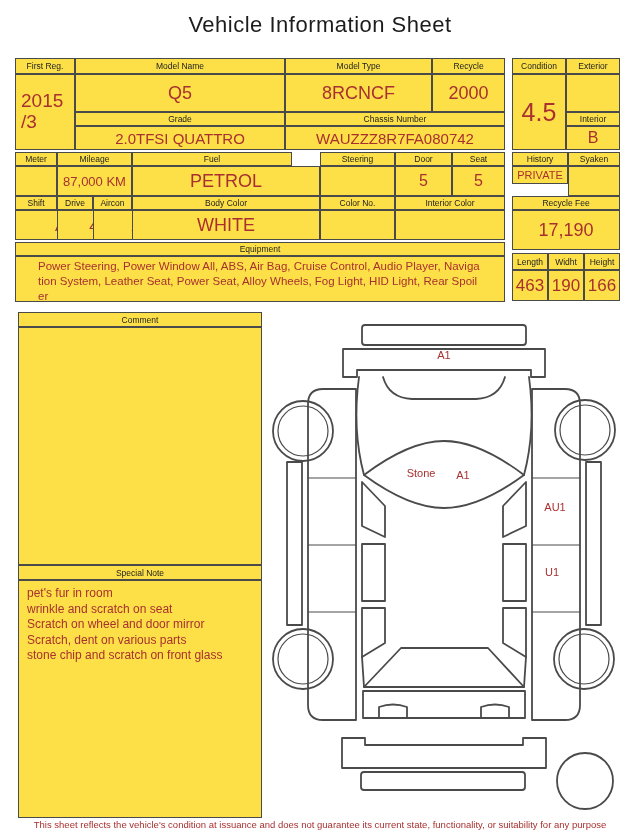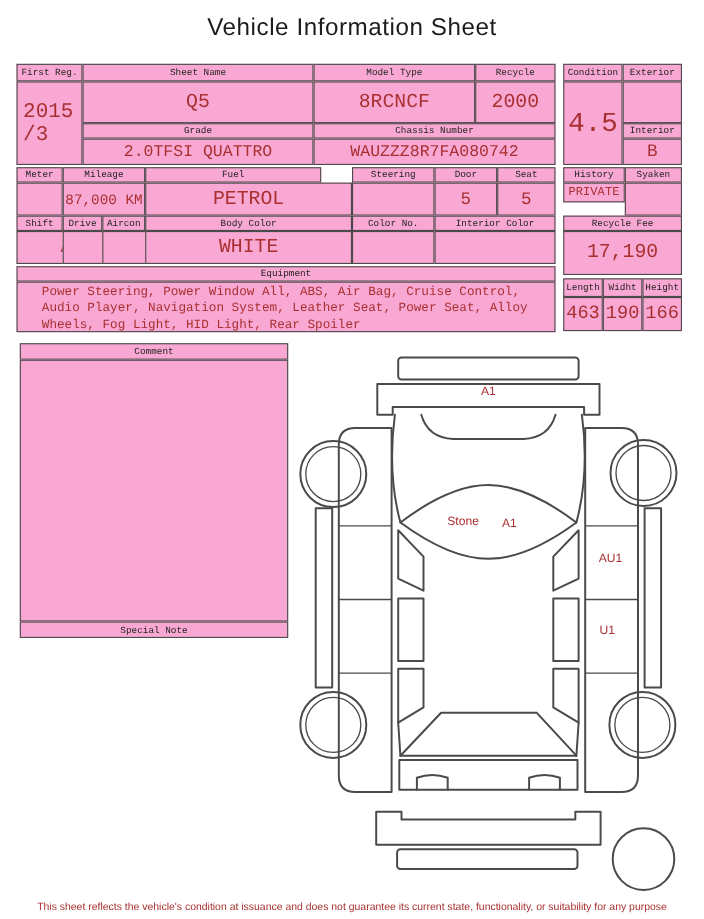--- a/index.html
+++ b/index.html
@@ -6,21 +6,21 @@
     --red:#a93030;
     --line:#4a4a4a;
     --ink:#1c1c1c;
   }
   html,body{margin:0;padding:0;background:#ffffff;}
   body{font-family:"Liberation Sans","DejaVu Sans",sans-serif;}
   #sheet{position:relative;width:640px;height:835px;background:#fff;overflow:hidden;}
   .title{position:absolute;left:0;top:12px;width:640px;text-align:center;
          font-size:22px;color:var(--ink);letter-spacing:.5px;}
   .cell{position:absolute;box-sizing:border-box;border:1px solid var(--line);
-        display:flex;align-items:center;justify-content:center;background:#f9a8d4;font-family:Liberation Mono, monospace;}
+        display:flex;align-items:center;justify-content:center;background:#fde047;}
   .hdr{font-size:8.5px;color:#222;}
   .val{color:var(--red);}
   .v38{font-size:18px;}
   .big{font-size:25px;}
   .firstreg{font-size:19px;line-height:1.1;white-space:pre-line;
             justify-content:flex-start;padding-left:5px;text-align:left;}
   .grade{font-size:15px;}
   .chassis{font-size:15px;}
   .mid{font-size:15px;padding-left:48px;}
   .small{font-size:11px;}
@@ -44,21 +44,21 @@
 <body>
 
 <div id="sheet">
 
   <div class="title">Vehicle Information Sheet</div>
 
   <div class="cell hdr" style="left:15px;top:58px;width:60px;height:16px;">First Reg.</div>
   <div class="cell val firstreg" style="left:15px;top:74px;width:60px;height:76px;">2015
 /3</div>
 
-  <div class="cell hdr" style="left:75px;top:58px;width:210px;height:16px;">Sheet Name</div>
+  <div class="cell hdr" style="left:75px;top:58px;width:210px;height:16px;">Model Name</div>
   <div class="cell val v38" style="left:75px;top:74px;width:210px;height:38px;">Q5</div>
 
   <div class="cell hdr" style="left:285px;top:58px;width:147px;height:16px;">Model Type</div>
   <div class="cell val v38" style="left:285px;top:74px;width:147px;height:38px;">8RCNCF</div>
 
   <div class="cell hdr" style="left:432px;top:58px;width:73px;height:16px;">Recycle</div>
   <div class="cell val v38" style="left:432px;top:74px;width:73px;height:38px;">2000</div>
 
   <div class="cell hdr" style="left:75px;top:112px;width:210px;height:14px;">Grade</div>
   <div class="cell val grade" style="left:75px;top:126px;width:210px;height:24px;">2.0TFSI QUATTRO</div>
@@ -127,20 +127,25 @@
   <div class="cell val dims" style="left:512px;top:270px;width:36px;height:31px;">463</div>
   <div class="cell hdr" style="left:548px;top:253px;width:36px;height:17px;">Widht</div>
   <div class="cell val dims" style="left:548px;top:270px;width:36px;height:31px;">190</div>
   <div class="cell hdr" style="left:584px;top:253px;width:36px;height:17px;">Height</div>
   <div class="cell val dims" style="left:584px;top:270px;width:36px;height:31px;">166</div>
 
   <div class="cell hdr" style="left:18px;top:312px;width:244px;height:15px;">Comment</div>
   <div class="cell val boxbody notetext" style="left:18px;top:327px;width:244px;height:238px;"></div>
 
   <div class="cell hdr" style="left:18px;top:565px;width:244px;height:15px;">Special Note</div>
+  <div class="cell val boxbody notetext" style="left:18px;top:580px;width:244px;height:238px;">pet's fur in room
+wrinkle and scratch on seat
+Scratch on wheel and door mirror
+Scratch, dent on various parts
+stone chip and scratch on front glass</div>
 
   <div class="diagram">
     <svg viewBox="0 0 372 500">
 
       <rect class="carline" x="99" y="10" width="164" height="20" rx="3"></rect>
 
       <path class="carline" d="M80,34 L282,34 L282,62 L268,62 L268,55 L94,55 L94,62 L80,62 Z"></path>
 
       <path class="carline" d="M96,62 Q89,115 101,160"></path>
       <path class="carline" d="M266,62 Q273,115 261,160"></path>

